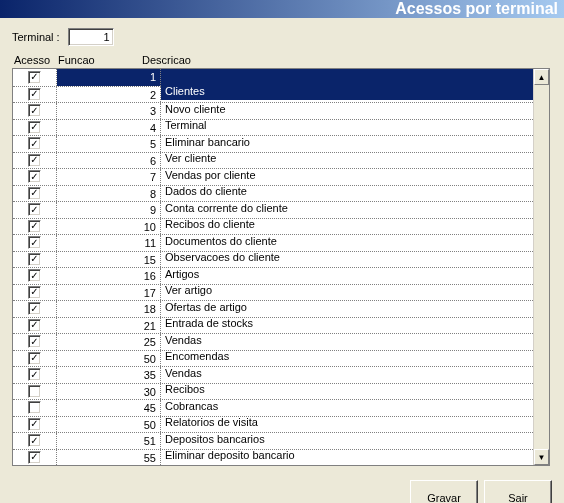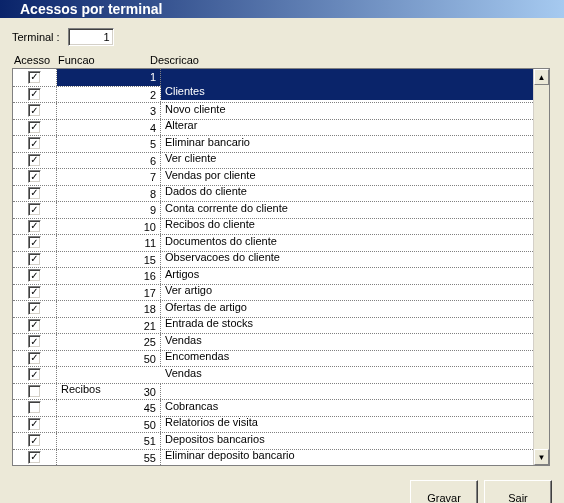--- a/index.html
+++ b/index.html
@@ -9,24 +9,25 @@
     font-size: 11px;
     background: #ece9d8;
     width: 564px;
     height: 503px;
     overflow: hidden;
   }
   .titlebar {
     background: linear-gradient(to right, #0a246a, #a6caf0);
     color: #fff;
     font-weight: bold;
-    padding: 3px 20px;
-    font-size: 14px;
+    padding: 3px 6px;
+    font-size: 16px;
     height: 18px;
     line-height: 12px;
+    text-align: right;
   }
   .content {
     padding: 10px 12px 8px 12px;
   }
   .terminal-row {
     display: flex;
     align-items: center;
     gap: 8px;
     margin-bottom: 8px;
   }
@@ -44,21 +45,21 @@
     border-bottom: 1px solid #fff;
     box-shadow: inset 1px 1px 0 #404040, inset -1px -1px 0 #d4d0c8;
     padding-right: 3px;
   }
   .grid-headers {
     display: flex;
     padding: 0 2px 2px 2px;
     color: #000;
   }
   .hdr-acesso { width: 44px; }
-  .hdr-funcao { width: 92px; }
+  .hdr-funcao { width: 84px; }
   .hdr-desc { flex: 1; }
   .grid-wrap {
     border: 1px solid #808080;
     background: #fff;
     width: 538px;
     height: 398px;
     display: flex;
   }
   .grid-body {
     flex: 1;
@@ -194,21 +195,21 @@
             <div class="chk">✓</div>
           </div>
           <div class="cell-funcao">2</div>
           <div class="cell-desc">Novo cliente</div>
         </div>
         <div class="row">
           <div class="cell-acesso">
             <div class="chk">✓</div>
           </div>
           <div class="cell-funcao">3</div>
-          <div class="cell-desc">Alterar</div>
+          <div class="cell-desc">Terminal</div>
         </div>
         <div class="row">
           <div class="cell-acesso">
             <div class="chk">✓</div>
           </div>
           <div class="cell-funcao">4</div>
           <div class="cell-desc">Eliminar bancario</div>
         </div>
         <div class="row">
           <div class="cell-acesso">
@@ -305,20 +306,21 @@
           <div class="cell-acesso">
             <div class="chk">✓</div>
           </div>
           <div class="cell-funcao">50</div>
           <div class="cell-desc">Vendas</div>
         </div>
         <div class="row">
           <div class="cell-acesso">
             <div class="chk">✓</div>
           </div>
+          <div class="cell-funcao">35</div>
           <div class="cell-desc">Recibos</div>
         </div>
         <div class="row">
           <div class="cell-acesso">
             <div class="chk"></div>
           </div>
           <div class="cell-funcao">30</div>
           <div class="cell-desc">Cobrancas</div>
         </div>
         <div class="row">

